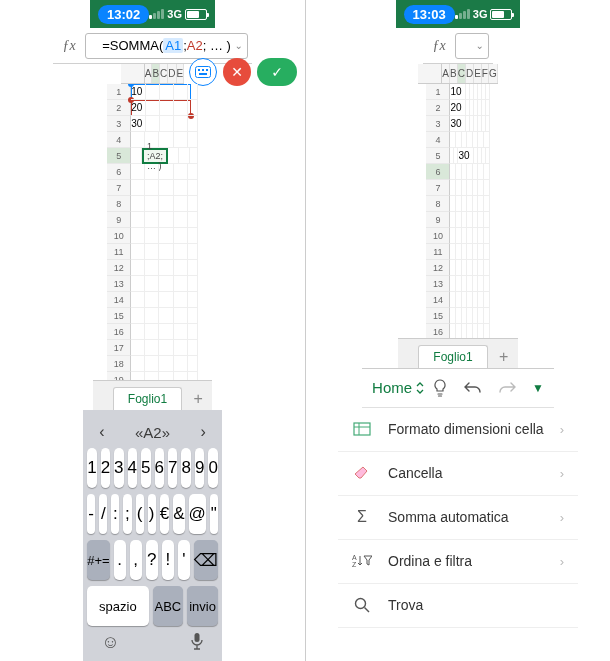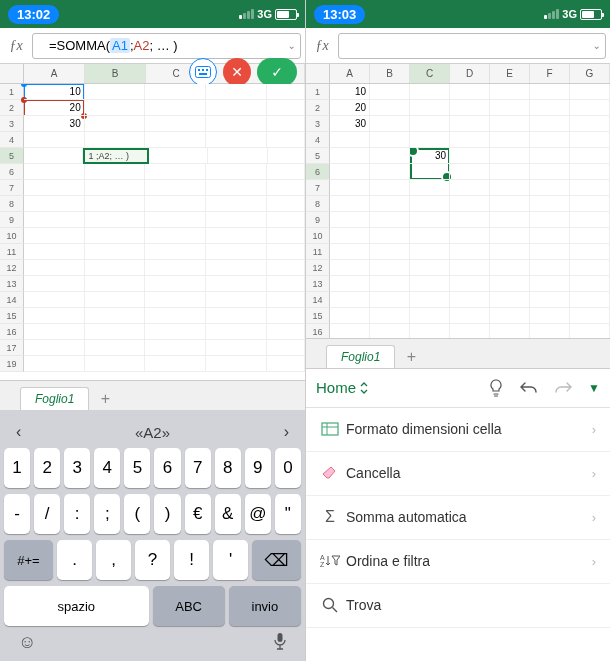--- a/index.html
+++ b/index.html
@@ -1,17 +1,17 @@
 <!DOCTYPE html>
 <html><head>
 <meta charset="utf-8">
 <style>
 * { margin: 0; padding: 0; box-sizing: border-box; font-family: -apple-system, Helvetica, Arial, sans-serif; }
 body { background: #fff; width: 610px; height: 661px; display: flex; }
-.screen { width: 305px; height: 661px; display: flex; flex-direction: column; position: relative; }
+.screen { width: 305px; height: 661px; display: flex; flex-direction: column; position: relative; align-items: center; }
 .screen + .screen { border-left: 1px solid #ccc; }
 
 
 .status-bar { height: 28px; background: #1b7a47; display: flex; align-items: center; justify-content: space-between; padding: 0 8px; color: #fff; font-size: 13px; font-weight: 600; }
 .status-left { display: flex; align-items: center; gap: 4px; }
 .time-pill { background: #0a84ff; border-radius: 12px; padding: 2px 9px; font-size: 13px; font-weight: 600; }
 .status-right { display: flex; align-items: center; gap: 3px; font-size: 11px; }
 .signal { display: flex; gap: 1px; align-items: flex-end; }
 .signal span { width: 3px; background: rgba(255,255,255,0.4); border-radius: 1px; }
 .signal span.on { background: #fff; }
@@ -54,21 +54,21 @@
 .sel-range::after { bottom:-5px; right:-5px; }
 .hl-blue { position:absolute; border:1px solid #0a84ff; pointer-events:none; }
 .hl-blue::before { content:''; position:absolute; top:-4px; left:-4px; width:6px; height:6px; background:#0a84ff; border-radius:50%; }
 .hl-red { position:absolute; border:1px solid #c0392b; pointer-events:none; }
 .hl-red::before, .hl-red::after { content:''; position:absolute; width:6px; height:6px; background:#c0392b; border-radius:50%; }
 .hl-red::before { top:-4px; left:-4px; }
 .hl-red::after { bottom:-4px; right:-4px; }
 
 
 .sheet-tabs { height: 30px; display: flex; align-items: flex-end; background: #f0f0f0; border-top: 1px solid #ccc; padding-left: 20px; gap: 2px; }
-.sheet-tab { background: #fff; border: 1px solid #ccc; border-bottom: none; padding: 4px 14px; font-size: 12px; color: #107c41; border-radius: 3px 3px 0 0; font-style: italic; }
+.sheet-tab { background: #fff; border: 1px solid #ccc; border-bottom: none; padding: 4px 14px; font-size: 12px; color: #107c41; border-radius: 3px 3px 0 0; }
 .sheet-add { width: 28px; height: 22px; display: flex; align-items: center; justify-content: center; color: #888; font-size: 16px; }
 
 
 .keyboard { background: #d1d3d9; padding: 6px 4px; }
 .suggest-bar { height: 32px; display: flex; align-items: center; justify-content: space-between; padding: 0 12px; color: #3b3b3b; }
 .suggest { font-size: 15px; }
 .kb-row { display: flex; gap: 4px; margin-bottom: 6px; }
 .key { flex: 1; height: 40px; background: #fff; border-radius: 5px; display: flex; align-items: center; justify-content: center; font-size: 17px; box-shadow: 0 1px 1px rgba(0,0,0,0.3); }
 .key.gray { background: #aab0bc; }
 .kb-bottom { display: flex; gap: 4px; }
@@ -77,21 +77,21 @@
 .kb-footer { display: flex; justify-content: space-between; padding: 6px 14px 2px; color: #555; font-size: 18px; }
 
 
 .ribbon-hdr { height: 40px; display: flex; align-items: center; padding: 0 10px; border-top: 1px solid #ccc; border-bottom: 1px solid #e0e0e0; gap: 8px; }
 .ribbon-title { color: #107c41; font-size: 15px; flex: 0 0 auto; display: flex; align-items: center; gap: 4px; }
 .ribbon-icons { margin-left: auto; display: flex; gap: 16px; color: #555; font-size: 16px; align-items: center; }
 .ribbon-icons .disabled { color: #bbb; }
 .tri-down { color: #107c41; font-size: 12px; }
 
 .menu-list { flex: 1; background: #fff; }
-.menu-item { height: 44px; display: flex; align-items: center; padding: 0 14px; border-bottom: 1px solid #eee; font-size: 14px; color: #333; gap: 6px; }
+.menu-item { height: 44px; display: flex; align-items: center; padding: 0 14px; border-bottom: 1px solid #eee; font-size: 14px; color: #333; gap: 16px; }
 .menu-icon { width: 20px; display: flex; justify-content: center; color: #555; }
 .menu-chev { margin-left: auto; color: #bbb; font-size: 13px; }
 
 svg { display: block; }
 </style>
 </head>
 <body>
 
 <div class="screen">
   <div class="status-bar">
@@ -280,20 +280,28 @@
       </div>
     <div class="row">
         <div class="row-h">17</div>
         <div class="cell"></div>
         <div class="cell"></div>
         <div class="cell"></div>
         <div class="cell"></div>
         <div class="cell" style="flex:0.6"></div>
       </div>
     <div class="row">
+        <div class="row-h">18</div>
+        <div class="cell"></div>
+        <div class="cell"></div>
+        <div class="cell"></div>
+        <div class="cell"></div>
+        <div class="cell" style="flex:0.6"></div>
+      </div>
+    <div class="row">
         <div class="row-h">19</div>
         <div class="cell"></div>
         <div class="cell"></div>
         <div class="cell"></div>
         <div class="cell"></div>
         <div class="cell" style="flex:0.6"></div>
       </div>
 
   </div>
 

